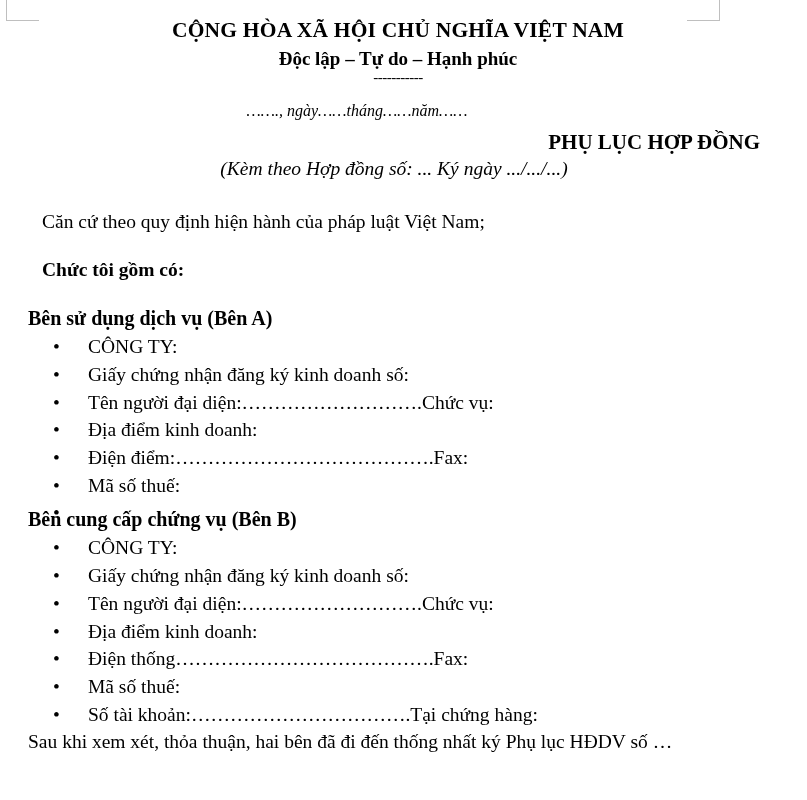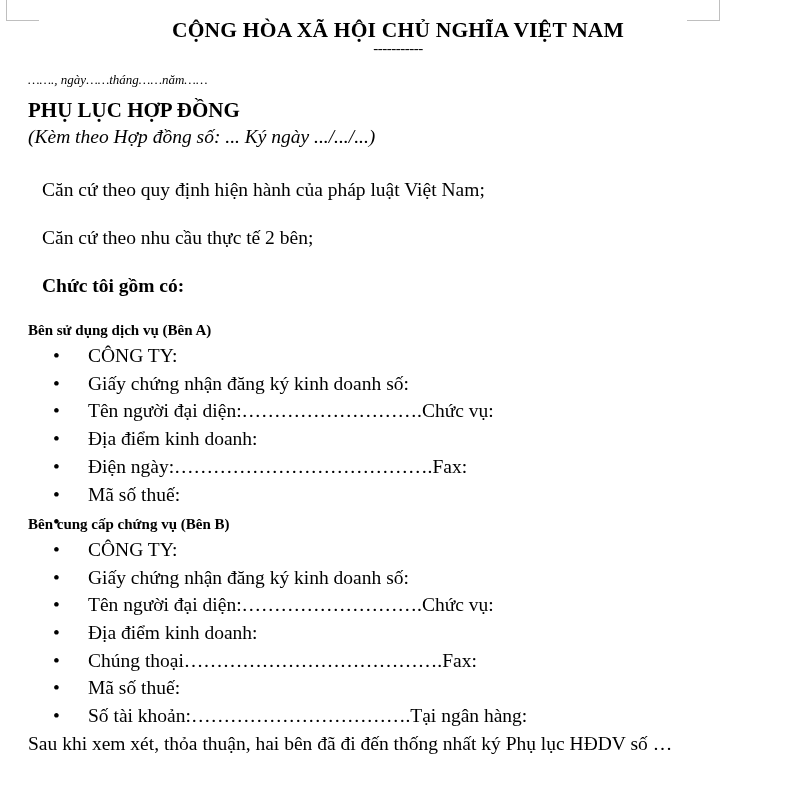--- a/index.html
+++ b/index.html
@@ -75,57 +75,57 @@
     font-size: 15px;
     letter-spacing: -0.5px;
     color: #000;
   }
   .motto-rule-inner {
     display: inline-block;
     transform: translateY(-2px);
   }
 
   .date-line {
-    text-align: left;
+    text-align: center;
     font-style: italic;
-    font-size: 13px;
+    font-size: 16px;
     margin: 14px 0 0 0;
     padding-right: 82px;
     line-height: 1.2;
   }
 
   .doc-title {
-    text-align: left;
+    text-align: right;
     font-weight: bold;
     font-size: 21px;
     margin: 10px 0 0 0;
     line-height: 1.2;
     padding-right: 8px;
   }
   .doc-subtitle {
-    text-align: left;
+    text-align: center;
     font-style: italic;
     font-size: 19.5px;
     margin: 2px 0 0 0;
     line-height: 1.2;
     padding-right: 8px;
   }
 
   
   .para {
     font-size: 19.5px;
     line-height: 1.45;
     margin: 14px;
     padding-top: 6px;
   }
   .para.first { padding-top: 13px; }
   .para.bold { font-weight: bold; }
 
   .section-heading {
-    font-size: 15px;
+    font-size: 20px;
     font-weight: bold;
     line-height: 1.45;
     margin: 0;
     padding-top: 6px;
   }
 
   
   ul.bullets {
     list-style: none;
     margin: 0;
@@ -161,51 +161,51 @@
 <body>
 
 <div class="page">
 
   <div class="margin-mark left"></div>
   <div class="margin-mark right"></div>
 
   <div class="content">
 
     <p class="nation-title">CỘNG HÒA XÃ HỘI CHỦ NGHĨA VIỆT NAM</p>
+    <p class="nation-motto">Độc lập – Tự do – Hạnh phúc</p>
     <p class="motto-rule"><span class="motto-rule-inner">-----------</span></p>
 
     <p class="date-line">……., ngày……tháng……năm……</p>
 
     <p class="doc-title">PHỤ LỤC HỢP ĐỒNG</p>
     <p class="doc-subtitle">(Kèm theo Hợp đồng số:  ... Ký ngày .../.../...)</p>
 
     <p class="para first">Căn cứ theo quy định hiện hành của pháp luật Việt Nam;</p>
-    <p class="para">Căn cứ theo nhu cầu thực tế 2 bên;</p>
     <p class="para bold">Chức tôi gồm có:</p>
 
     <p class="section-heading">Bên sử dụng dịch vụ (Bên A)</p>
     <ul class="bullets">
       <li><span class="bullet-dot">•</span><span>CÔNG TY:</span></li>
       <li><span class="bullet-dot">•</span><span>Giấy chứng nhận đăng ký kinh doanh số:</span></li>
       <li><span class="bullet-dot">•</span><span>Tên người đại diện:……………………….Chức vụ:</span></li>
       <li><span class="bullet-dot">•</span><span>Địa điểm kinh doanh:</span></li>
-      <li><span class="bullet-dot">•</span><span>Điện ngày:………………………………….Fax:</span></li>
+      <li><span class="bullet-dot">•</span><span>Điện điểm:………………………………….Fax:</span></li>
       <li><span class="bullet-dot">•</span><span>Mã số thuế:</span></li>
       <li><span class="bullet-dot">•</span></li>
     </ul>
 
     <p class="section-heading">Bên cung cấp chứng vụ (Bên B)</p>
     <ul class="bullets">
       <li><span class="bullet-dot">•</span><span>CÔNG TY:</span></li>
       <li><span class="bullet-dot">•</span><span>Giấy chứng nhận đăng ký kinh doanh số:</span></li>
       <li><span class="bullet-dot">•</span><span>Tên người đại diện:……………………….Chức vụ:</span></li>
       <li><span class="bullet-dot">•</span><span>Địa điểm kinh doanh:</span></li>
-      <li><span class="bullet-dot">•</span><span>Chúng thoại………………………………….Fax:</span></li>
+      <li><span class="bullet-dot">•</span><span>Điện thống………………………………….Fax:</span></li>
       <li><span class="bullet-dot">•</span><span>Mã số thuế:</span></li>
-      <li><span class="bullet-dot">•</span><span>Số tài khoản:…………………………….Tại ngân hàng:</span></li>
+      <li><span class="bullet-dot">•</span><span>Số tài khoản:…………………………….Tại chứng hàng:</span></li>
     </ul>
 
     <p class="closing">
       <span class="l1">Sau khi xem xét, thỏa thuận, hai bên đã đi đến thống nhất ký Phụ lục HĐDV số …</span>
 
     </p>
 
   </div>
 </div>
 

